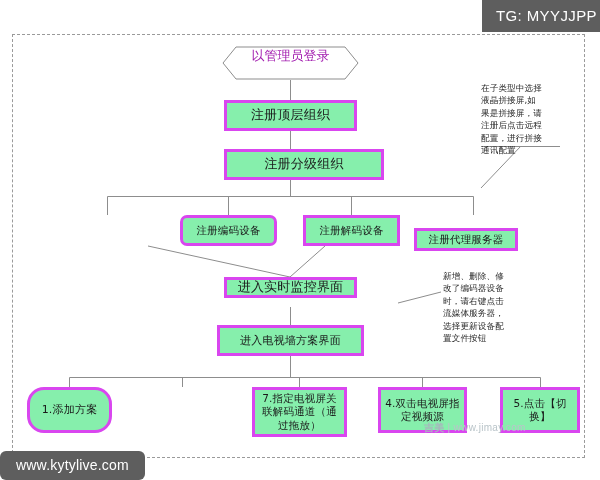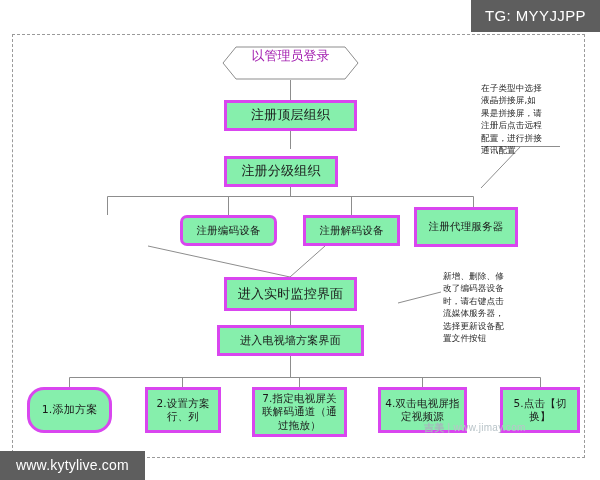--- a/index.html
+++ b/index.html
@@ -91,34 +91,35 @@
   }
 
   
   .tg-badge {
     position: absolute;
     right: 0;
     top: 0;
     background: #5e5e5e;
     color: #ffffff;
     font-size: 15px;
-    padding: 7px 14px 8px 14px;
+    padding: 7px 3px 8px 14px;
     letter-spacing: 0.4px;
     font-family: "Liberation Sans", sans-serif;
   }
   .site-badge {
     position: absolute;
     left: 0;
     bottom: 0;
     background: #5e5e5e;
     color: #ffffff;
     font-size: 14px;
     padding: 6px 16px 7px 16px;
     letter-spacing: 0.2px;
     font-family: "Liberation Sans", sans-serif;
+    border-radius: 6px;
   }
   .jimay {
     position: absolute;
     left: 424px;
     top: 421px;
     font-size: 10px;
     color: #b9c4c9;
     letter-spacing: 0.3px;
     font-family: "Liberation Sans", sans-serif;
     white-space: nowrap;
@@ -180,52 +181,49 @@
     <svg width="137" height="34" viewBox="0 0 137 34">
       <polygon points="14,1 123,1 136,17 123,33 14,33 1,17" fill="#ffffff" stroke="#8d8d8d" stroke-width="1"></polygon>
     </svg>
     <div class="hexlabel">以管理员登录</div>
   </div>
 
   <div class="node node-lg" style="left:224px; top:100px; width:133px; height:31px;">
     <span>注册顶层组织</span>
   </div>
 
-  <div class="node node-lg" style="left:224px; top:149px; width:114px; height:31px;margin-top:7px;">
+  <div class="node node-lg" style="left:224px; top:149px; width:160px; height:31px;">
     <span>注册分级组织</span>
   </div>
 
 
   <div class="node node-sm" style="left:180px; top:215px; width:97px; height:31px;border-radius:7px;">
     <span>注册编码设备</span>
   </div>
 
   <div class="node node-sm" style="left:303px; top:215px; width:97px; height:31px;">
     <span>注册解码设备</span>
   </div>
 
-  <div class="node node-sm" style="left:414px; top:207px; width:104px; height:40px;font-family:Liberation Serif, serif;">
+  <div class="node node-sm" style="left:414px; top:228px; width:104px; height:23px;font-family:Liberation Serif, serif;">
     <span>注册代理服务器</span>
   </div>
 
-  <div class="node node-lg" style="left:224px; top:277px; width:133px; height:34px;text-align:center;">
+  <div class="node node-lg" style="left:224px; top:277px; width:133px; height:21px;text-align:center;">
     <span>进入实时监控界面</span>
   </div>
 
   <div class="node node-md" style="left:217px; top:325px; width:147px; height:31px;">
     <span>进入电视墙方案界面</span>
   </div>
 
   <div class="node node-md" style="left:27px; top:387px; width:85px; height:46px;border-radius:17px;">
     <span>1.添加方案</span>
   </div>
 
-  <div class="node node-sm" style="left:145px; top:387px; width:76px; height:46px; padding:0 4px;">
-    <span>2.设置方案行、列</span>
-  </div>
 
   <div class="node node-sm" style="left:252px; top:387px; width:95px; height:50px; padding:0 3px;">
     <span>7.指定电视屏关联解码通道（通过拖放）</span>
   </div>
 
   <div class="node node-sm" style="left:378px; top:387px; width:89px; height:46px; padding:16px 3px;">
     <span>4.双击电视屏指定视频源</span>
   </div>
 
   <div class="node node-sm" style="left:500px; top:387px; width:80px; height:46px; padding:0 3px;">

